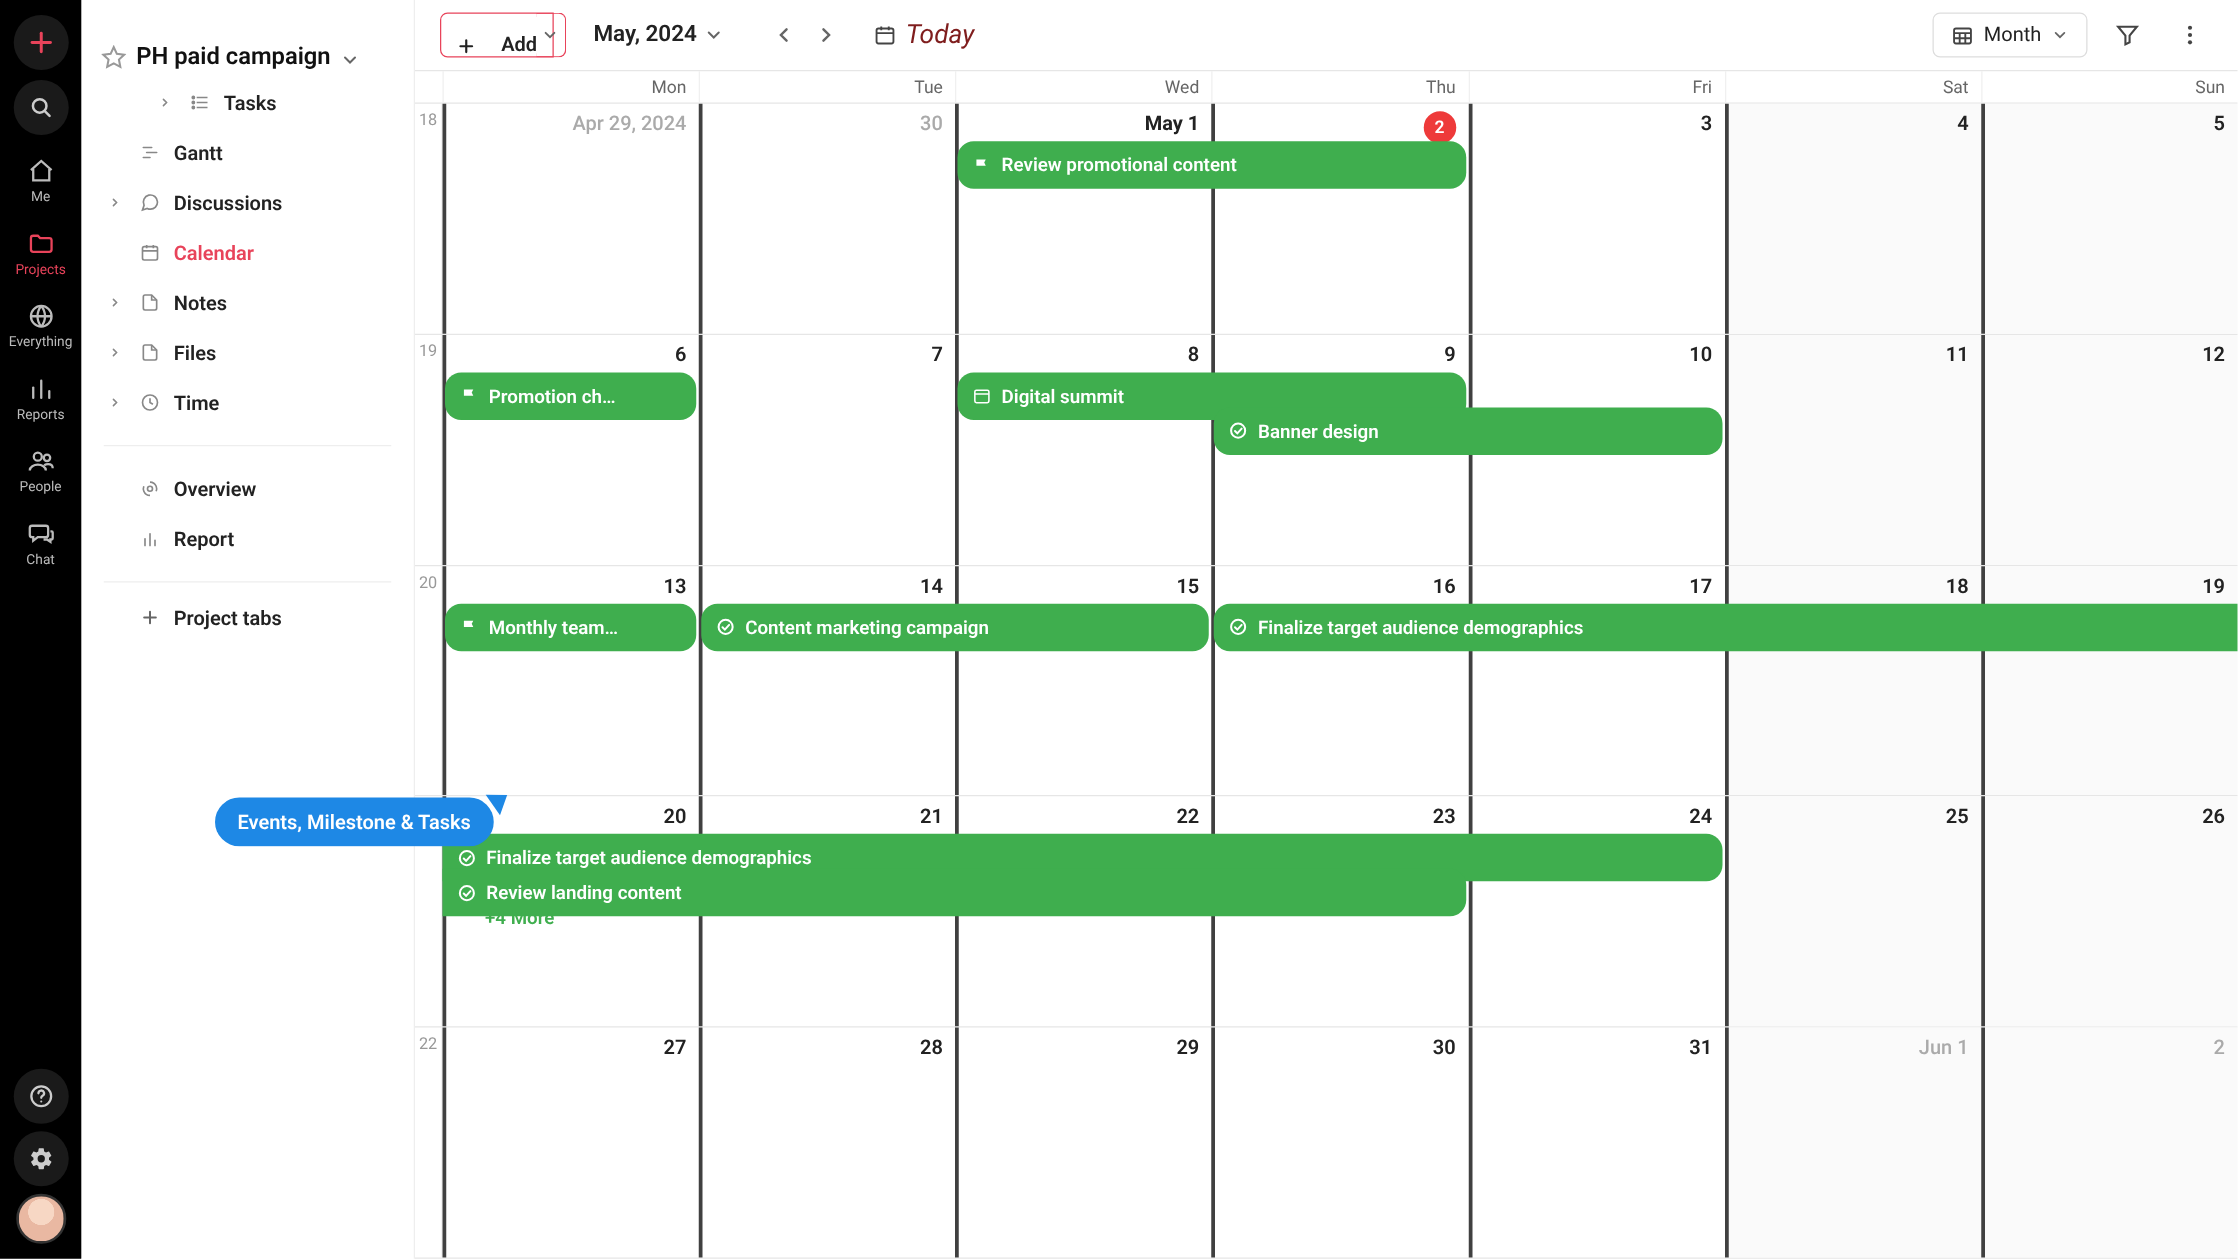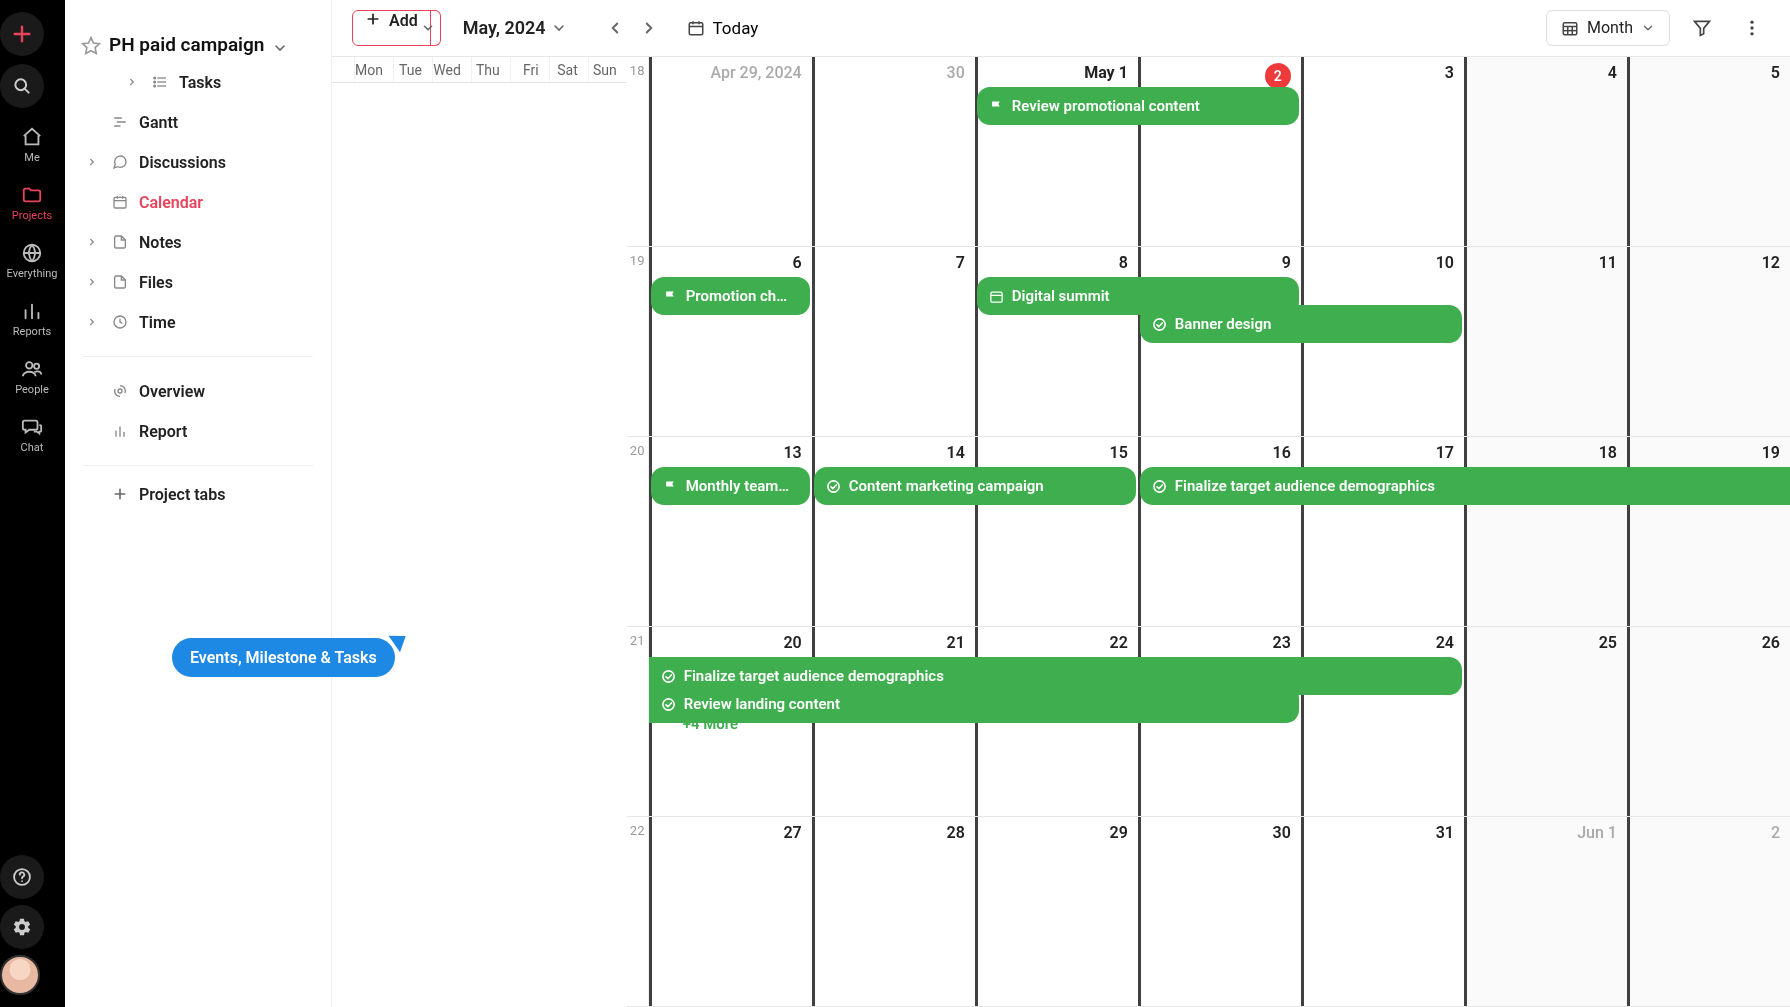--- a/index.html
+++ b/index.html
@@ -1,19 +1,19 @@
 <!DOCTYPE html>
 <html><head>
 <meta charset="utf-8">
 <style>
 * { margin: 0; padding: 0; box-sizing: border-box; }
 body { font-family: -apple-system, BlinkMacSystemFont, "Segoe UI", Roboto, Helvetica, Arial, sans-serif; overflow: hidden; background: #fff; color: #222; }
 
 
-.rail { position: fixed; left: 0; top: 0; bottom: 0; width: 65px; background: #000; display: flex; flex-direction: column; align-items: flex-start; padding-top: 12px; z-index: 5; }
+.rail { position: fixed; left: 0; top: 0; bottom: 0; width: 65px; background: #000; display: flex; flex-direction: column; align-items: center; padding-top: 12px; z-index: 5; }
 .rail-btn { width: 44px; height: 44px; border-radius: 50%; display: flex; align-items: center; justify-content: center; margin-bottom: 8px; cursor: pointer; }
 .rail-add { background: #1a1a1a; }
 .rail-add svg { stroke: #e8435a; }
 .rail-item { width: 64px; display: flex; flex-direction: column; align-items: center; gap: 3px; padding: 10px 0; cursor: pointer; color: #bbb; font-size: 11px; }
 .rail-item.active { color: #e8435a; }
 .rail-item svg { width: 22px; height: 22px; }
 .rail-spacer { flex: 1; }
 .rail-footicon { width: 44px; height: 44px; border-radius: 50%; display:flex; align-items:center; justify-content:center; margin-bottom: 6px; cursor:pointer; background:#1a1a1a; }
 .rail-avatar { width: 40px; height: 40px; border-radius: 50%; background: radial-gradient(circle at 50% 35%, #f7d7c4 0 35%, #e9b8a2 36% 100%); border:2px solid #333; margin-bottom:12px; cursor:pointer; }
 
@@ -25,31 +25,31 @@
 .sb-row { display:flex; align-items:center; gap:10px; height:40px; padding:0 14px 0 22px; font-size:16px; color:#222; cursor:pointer; font-weight:600; }
 .sb-row.indent { padding-left: 62px; }
 .sb-row.active { color:#e8435a; }
 .sb-caret { width:14px; color:#888; font-size:12px; text-align:center; }
 .sb-icon { width:18px; height:18px; display:inline-flex; align-items:center; justify-content:center; color:#888; }
 .sb-divider { height:1px; background:#eee; margin: 8px 18px; }
 
 
 .main { position:absolute; left:332px; right:0; top:0; bottom:0; display:flex; flex-direction:column; }
 .toolbar { height:56px; display:flex; align-items:center; padding:0 20px; gap:14px; border-bottom:1px solid transparent; }
-.btn-add { display:flex; align-items:flex-start; gap:8px; height:36px; border:1px solid #e8435a; border-radius:6px; padding:0 12px; color:#222; font-weight:600; font-size:16px; cursor:pointer; }
+.btn-add { display:flex; align-items:flex-end; gap:20px; height:36px; border:1px solid #e8435a; border-radius:6px; padding:0 12px; color:#222; font-weight:600; font-size:16px; cursor:pointer; }
 .btn-add-chev { width:24px; height:36px; border:1px solid #e8435a; border-left:none; border-radius:0 6px 6px 0; display:flex; align-items:center; justify-content:center; cursor:pointer; margin-left:-14px; }
 .month-btn { display:flex; align-items:center; gap:5px; font-size:18px; font-weight:600; cursor:pointer; padding:0 8px; }
 .nav-chev { width:32px; height:32px; display:flex; align-items:center; justify-content:center; border-radius:6px; cursor:pointer; color:#666;}
-.today-btn { display:flex; align-items:center; gap:8px; font-size:17px; cursor:pointer; padding:0 8px; color:#000000;}
+.today-btn { display:flex; align-items:center; gap:8px; font-size:21px; cursor:pointer; padding:0 8px; color:#7f1d1d;font-style:italic;}
 .tb-spacer { flex:1; }
 .view-btn { display:flex; align-items:center; gap:8px; height:36px; border:1px solid #ddd; border-radius:6px; padding:0 14px; font-size:16px; cursor:pointer;}
 .icon-btn { width:36px; height:36px; display:flex; align-items:center; justify-content:center; cursor:pointer; border-radius:6px; color:#444;}
 
 
-.cal { flex:1; display:flex; flex-direction:row; border-top:1px solid #e6e6e6; position:relative;}
+.cal { flex:1; display:flex; flex-direction:column; border-top:1px solid #e6e6e6; position:relative;}
 .cal-head { display:grid; grid-template-columns: 22px repeat(7, 1fr); height:26px; border-bottom:1px solid #e6e6e6; }
 .cal-head > div { font-size:14px; color:#666; display:flex; align-items:center; justify-content:flex-end; padding-right:10px; border-left:1px solid #f0f0f0;}
 .cal-head > div:first-child { border-left:none; }
 .cal-body { flex:1; display:grid; grid-template-rows: repeat(5, 1fr); position:relative;}
 .cal-week { position:relative; display:grid; grid-template-columns: 22px repeat(7, 1fr); border-bottom:1px solid #e6e6e6;}
 .wk-num { font-size:13px; color:#999; display:flex; align-items:flex-start; justify-content:center; padding-top:6px; border-right:1px solid #f0f0f0;}
 .day { position:relative; border-left:3px solid #404040;padding-left:22px;}
 .day.weekend { background:#fafafa; }
 .day-num { position:absolute; top:6px; right:10px; font-size:16px; font-weight:600; color:#222; }
 .day.other .day-num { color:#aaa; font-weight:500;}

